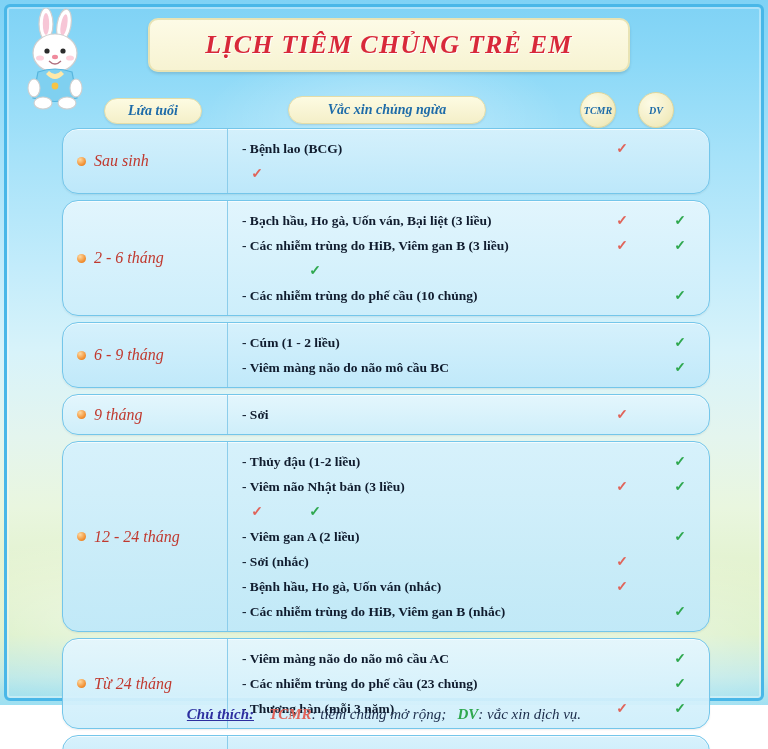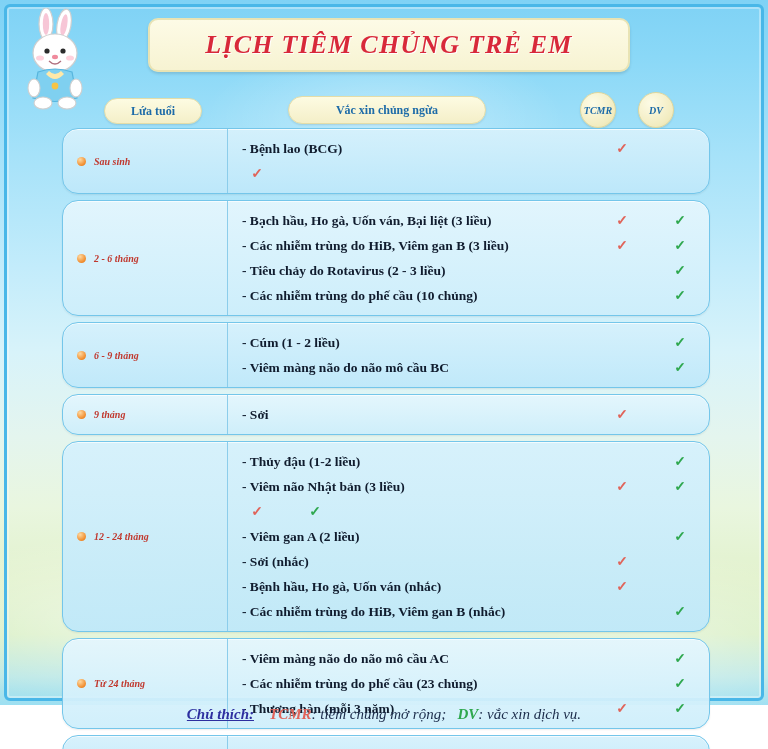--- a/index.html
+++ b/index.html
@@ -81,22 +81,23 @@
 
   
   .hdr-pill {
     position: absolute;
     background: linear-gradient(180deg,#fdfbe2 0%, #f4efc8 100%);
     border: 1px solid #e4dda8;
     border-radius: 14px;
     display: flex;
     align-items: center;
     justify-content: center;
-    font-size: 12px;
+    font-size: 14px;
     font-weight: bold;
+    font-style: italic;
     color: #1d6ba8;
     box-shadow: 0 1px 2px rgba(0,0,0,0.10);
   }
   #hdr-age   { left: 104px; top: 98px; width: 96px;  height: 24px; }
   #hdr-vac   { left: 288px; top: 96px; width: 196px; height: 26px; text-align: center; }
 
   .hdr-circle {
     position: absolute;
     width: 34px;
     height: 34px;
@@ -146,22 +147,22 @@
   }
   .bullet {
     width: 9px;
     height: 9px;
     border-radius: 50%;
     background: radial-gradient(circle at 35% 30%, #ffd9a0 0%, #f08a2a 70%, #d7701a 100%);
     margin-right: 8px;
     flex: 0 0 9px;
   }
   .age-label {
-    font-size: 10px;
-    font-weight: bold;
+    font-size: 16px;
+    font-weight: normal;
     font-style: italic;
     color: #c0392f;
     white-space: nowrap;
   }
   .vac-cell {
     flex: 1 1 auto;
     padding: 7px 0 7px 0;
     border-left: 1px solid #8ccdeb;
   }
   .vac-line {
@@ -268,21 +269,20 @@
             <span class="vac-text">- Bạch hầu, Ho gà, Uốn ván, Bại liệt (3 liều)</span>
             <span class="mark tcmr">✓</span>
             <span class="mark dv">✓</span>
           </div>
           <div class="vac-line">
             <span class="vac-text">- Các nhiễm trùng do HiB, Viêm gan B (3 liều)</span>
             <span class="mark tcmr">✓</span>
             <span class="mark dv">✓</span>
           </div>
           <div class="vac-line">
-            <span class="vac-text">- Tiêu chảy do Rotavirus (2 - 3 liều)</span>
             <span class="mark tcmr"></span>
             <span class="mark dv">✓</span>
           </div>
           <div class="vac-line">
             <span class="vac-text">- Các nhiễm trùng do phế cầu (10 chủng)</span>
             <span class="mark tcmr"></span>
             <span class="mark dv">✓</span>
           </div>
         </div>
       </div>

